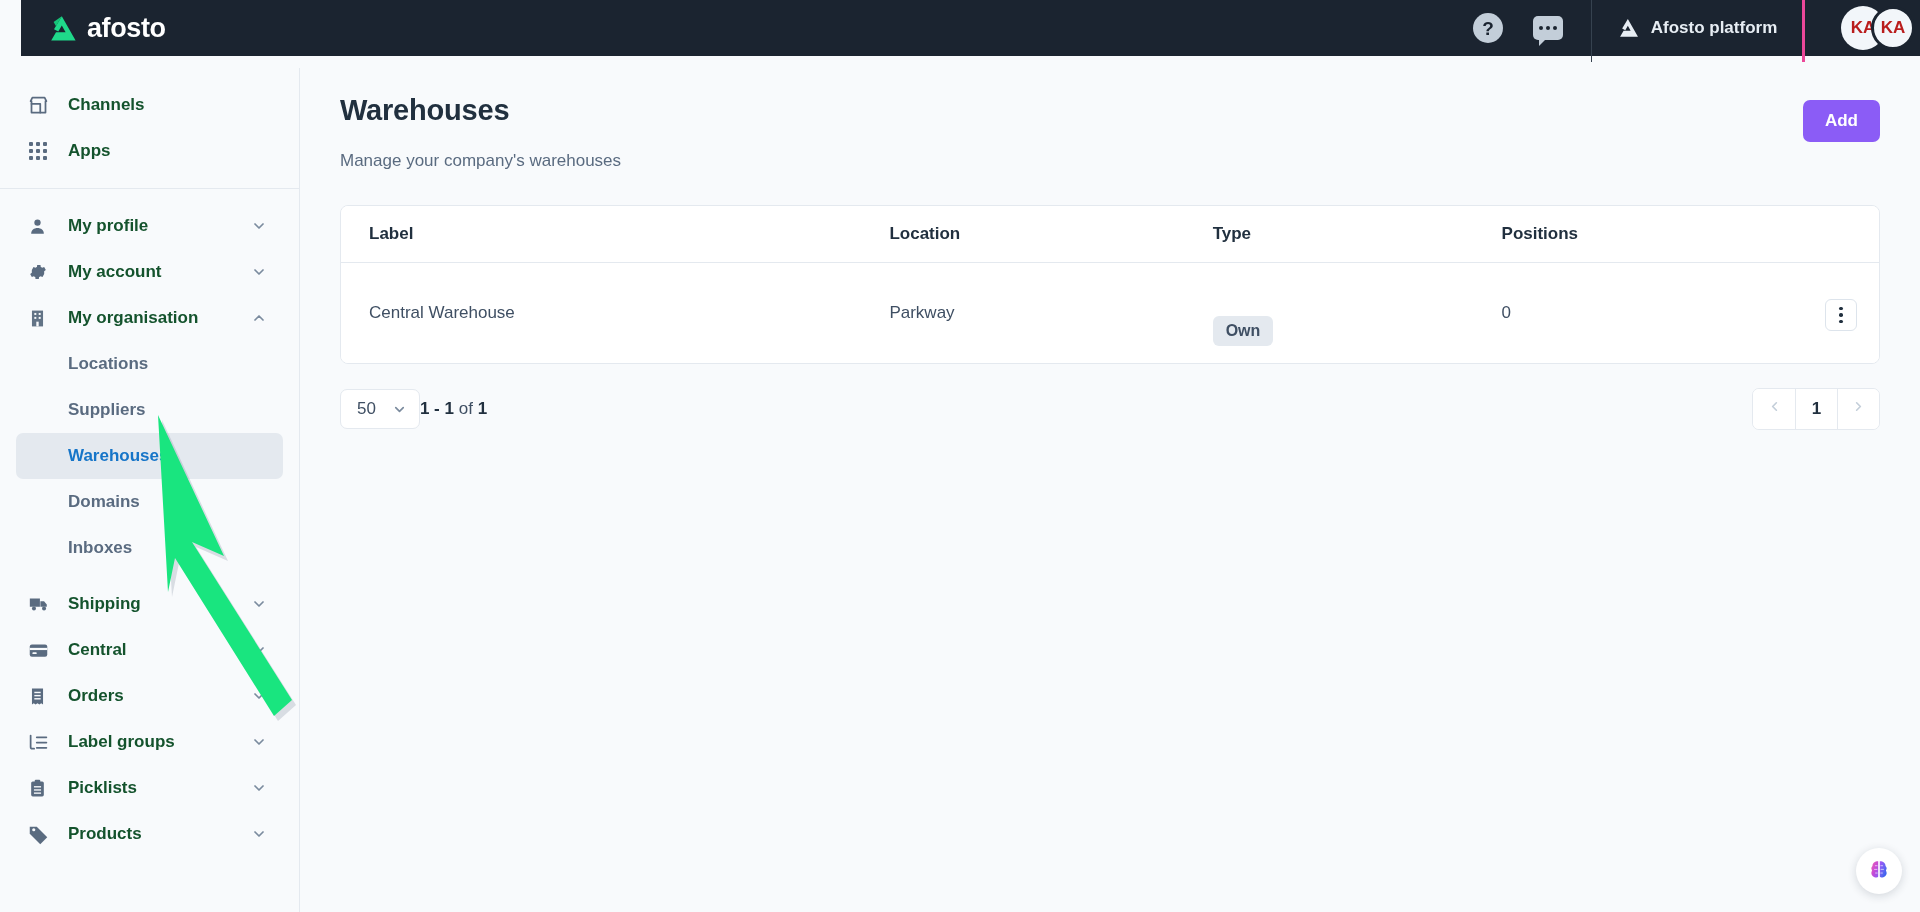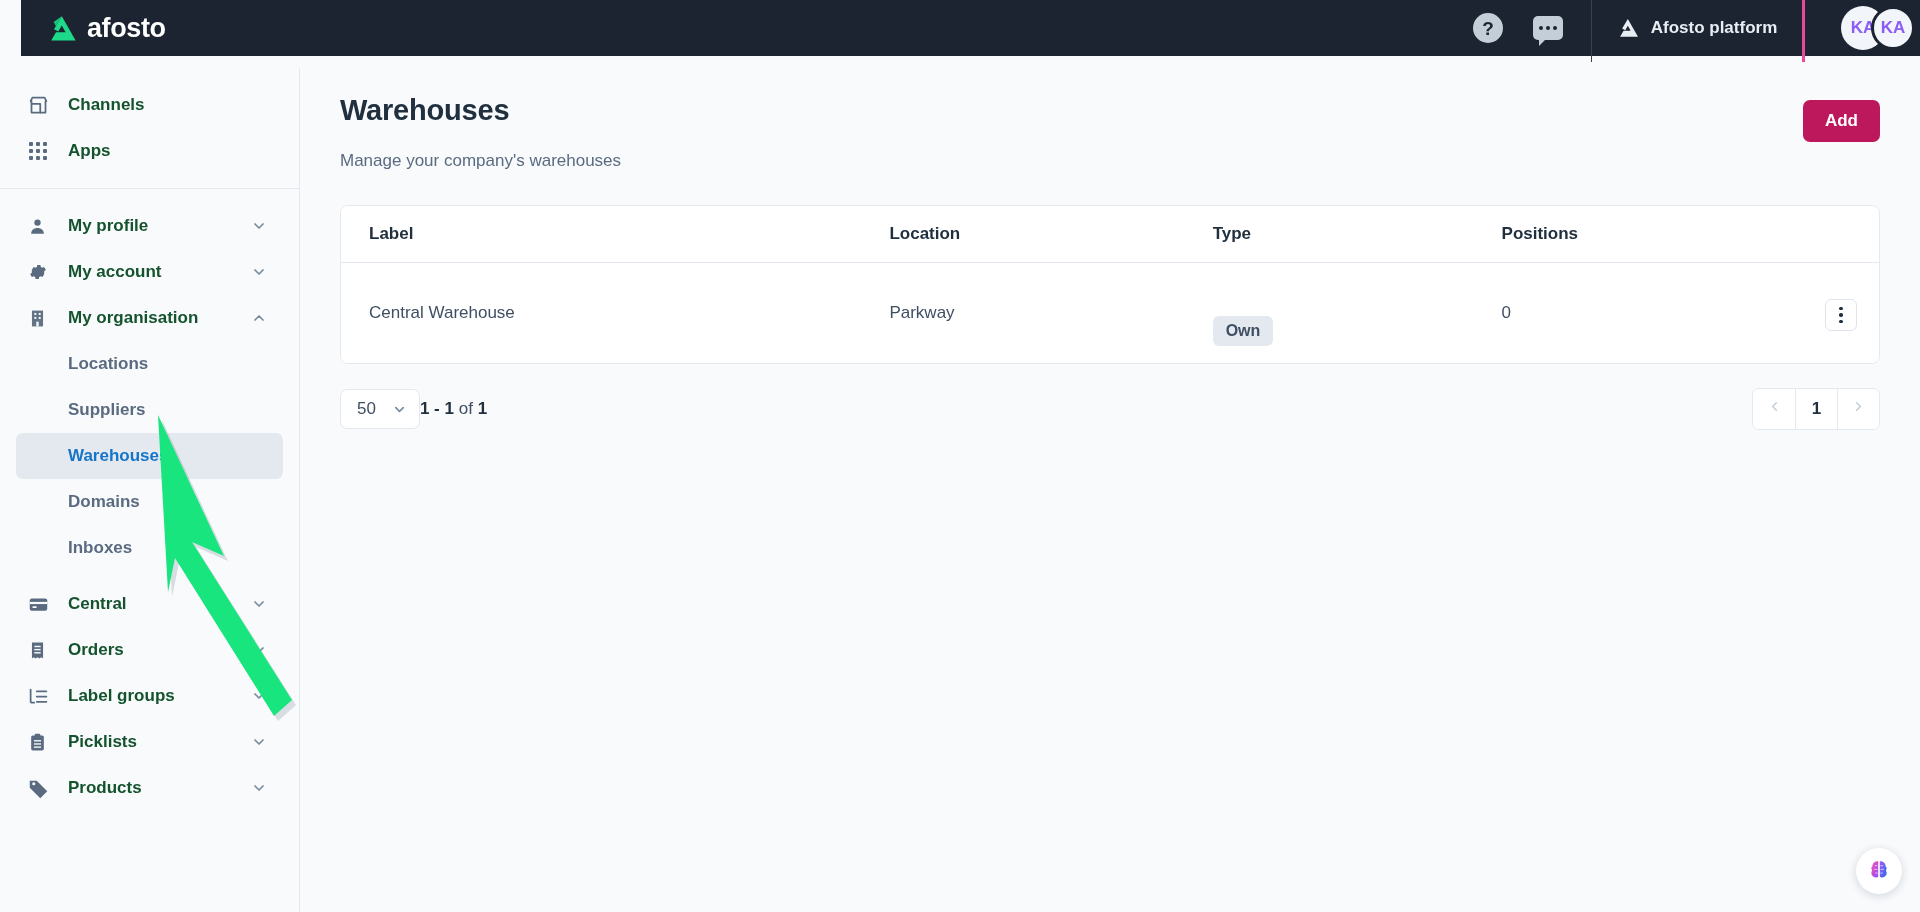--- a/index.html
+++ b/index.html
@@ -67,21 +67,21 @@
     color: #e7edf3; font-size: 17px; font-weight: 700;
   }
 
   .avatars {
     display: flex; align-items: center;
     padding-left: 36px; padding-right: 26px;
   }
   .avatar {
     width: 44px; height: 44px; border-radius: 50%;
     background: #f2f6fa;
-    color: #8b5cf6; font-size: 17px; font-weight: 700;
+    color: #b91c1c; font-size: 17px; font-weight: 700;
     display: flex; align-items: center; justify-content: center;
     cursor: pointer;
   }
   .avatar.second { margin-left: -14px; border: 3px solid #1b2430; }
 
   
   .sidebar {
     position: absolute; top: 68px; left: 0;
     width: 300px; height: 844px;
     background: #f8fafc;
@@ -138,21 +138,21 @@
   }
   .page-title {
     font-size: 29px; font-weight: 700; color: #21303f;
     letter-spacing: -0.2px;
   }
   .page-sub {
     margin-top: 24px;
     font-size: 17px; color: #5a6b80;
   }
   .add-btn {
-    background: #be185d; color: #ffffff;
+    background: #8b5cf6; color: #ffffff;
     border: none; border-radius: 7px;
     font-family: "Liberation Sans", sans-serif;
     font-size: 17px; font-weight: 700;
     padding: 11px 22px;
     cursor: pointer;
     margin-top: 6px;
   }
 
   
   .card {
@@ -386,20 +386,36 @@
     </div>
     <div class="nav-sub">
       <span>Domains</span>
     </div>
     <div class="nav-sub">
       <span>Inboxes</span>
     </div>
 
     <div style="height:10px"></div>
 
+    <div class="nav-item">
+      <span class="nic">
+        <svg width="22" height="22" viewBox="0 0 24 24" fill="currentColor">
+          <path d="M2 6h11v9H2z"></path>
+            <path d="M13.5 9h4l3 3.5V15h-7z"></path>
+          <circle cx="6.5" cy="17" r="2.2"></circle>
+            <circle cx="17.5" cy="17" r="2.2"></circle>
+        </svg>
+      </span>
+      <span class="nlabel">Shipping</span>
+      <span class="chev">
+        <svg width="16" height="16" viewBox="0 0 24 24" fill="none" stroke="currentColor" stroke-width="2.6" stroke-linecap="round" stroke-linejoin="round">
+            <polyline points="6 9 12 15 18 9"></polyline>
+          </svg>
+      </span>
+    </div>
 
     <div class="nav-item">
       <span class="nic">
         <svg width="21" height="21" viewBox="0 0 24 24" fill="currentColor">
           <rect x="2" y="5" width="20" height="14" rx="2.5"></rect>
           <rect x="2" y="9" width="20" height="2.5" fill="#f8fafc"></rect>
           <rect x="5" y="14" width="5" height="2" rx="1" fill="#f8fafc"></rect>
         </svg>
       </span>
       <span class="nlabel">Central</span>

